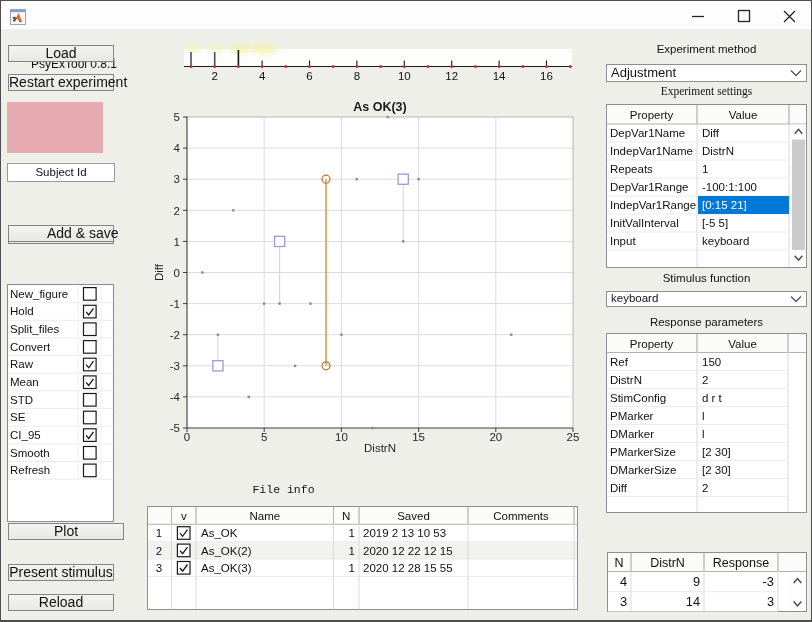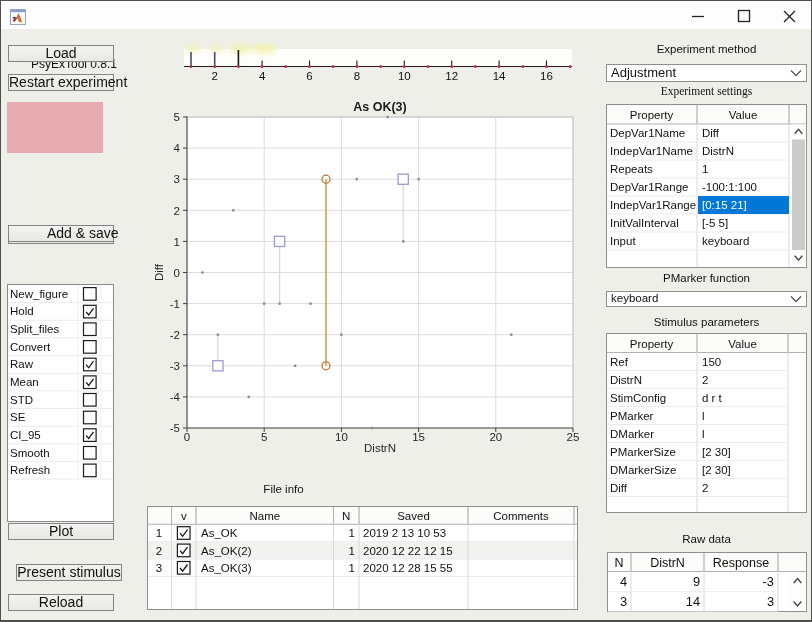--- a/index.html
+++ b/index.html
@@ -29,25 +29,26 @@
   </svg>
   <svg class="abs" style="left:680px;top:0px" width="130" height="29" viewBox="0 0 130 29">
     <line x1="11" y1="15.5" x2="23" y2="15.5" stroke="#222" stroke-width="1.3"></line>
     <rect x="57.5" y="9.5" width="11" height="11" fill="none" stroke="#222" stroke-width="1.3"></rect>
     <line x1="103" y1="10" x2="114" y2="21" stroke="#222" stroke-width="1.3"></line>
     <line x1="114" y1="10" x2="103" y2="21" stroke="#222" stroke-width="1.3"></line>
   </svg>
   <div class="abs btn" style="left:7px;top:44px;width:106px;height:17px;line-height:15px;">Load</div>
   <div class="abs btn" style="left:7px;top:73px;width:106px;height:17px;line-height:15px;">Restart experiment</div>
   <div class="abs" style="left:6px;top:101px;width:96px;height:51px;background:#e8aab1;"></div>
+  <div class="abs white-edit" style="left:6px;top:162px;width:108px;height:19px;line-height:17px;">Subject Id</div>
   <div class="abs btn" style="left:7px;top:194px;width:106px;height:17px;line-height:15px;margin-top:32px;">Save as</div>
   <div class="abs btn" style="left:7px;top:224px;width:106px;height:17px;line-height:15px;padding-left:38px;">Add &amp; save</div>
   <div class="abs btn" style="left:7px;top:254px;width:106px;height:17px;line-height:15px;margin-top:40px;">Graph other</div>
-  <div class="abs btn" style="left:7px;top:522px;width:106px;height:17px;line-height:15px;">Plot</div>
-  <div class="abs btn" style="left:7px;top:563px;width:106px;height:17px;line-height:15px;margin-left:8px;">Present stimulus</div>
+  <div class="abs btn" style="left:7px;top:522px;width:116px;height:17px;line-height:15px;">Plot</div>
+  <div class="abs btn" style="left:7px;top:563px;width:106px;height:17px;line-height:15px;">Present stimulus</div>
   <div class="abs btn" style="left:7px;top:593px;width:106px;height:17px;line-height:15px;">Reload</div>
   <div class="abs" style="left:6px;top:283px;width:107px;height:238px;background:#fff;border:1px solid #8a8a8a;box-sizing:border-box;"></div>
   <svg class="abs" style="left:6px;top:283px" width="107" height="238" viewBox="0 0 107 238">
     <line x1="1" y1="18.65" x2="106" y2="18.65" stroke="#ececec" stroke-width="1"></line>
     <line x1="1" y1="36.30" x2="106" y2="36.30" stroke="#ececec" stroke-width="1"></line>
     <line x1="1" y1="53.95" x2="106" y2="53.95" stroke="#ececec" stroke-width="1"></line>
     <line x1="1" y1="71.60" x2="106" y2="71.60" stroke="#ececec" stroke-width="1"></line>
     <line x1="1" y1="89.25" x2="106" y2="89.25" stroke="#ececec" stroke-width="1"></line>
     <line x1="1" y1="106.90" x2="106" y2="106.90" stroke="#ececec" stroke-width="1"></line>
     <line x1="1" y1="124.55" x2="106" y2="124.55" stroke="#ececec" stroke-width="1"></line>
@@ -206,21 +207,21 @@
     <rect x="214.6" y="87.0" width="2.4" height="2.4" fill="#8c8c8c"></rect>
     <rect x="230.1" y="335.8" width="2.4" height="2.4" fill="#8c8c8c"></rect>
     <rect x="245.5" y="24.8" width="2.4" height="2.4" fill="#8c8c8c"></rect>
     <rect x="261.0" y="149.2" width="2.4" height="2.4" fill="#8c8c8c"></rect>
     <rect x="276.4" y="87.0" width="2.4" height="2.4" fill="#8c8c8c"></rect>
     <rect x="369.0" y="242.5" width="2.4" height="2.4" fill="#8c8c8c"></rect>
     <rect x="71.8" y="269.7" width="10.2" height="10.2" fill="#fff" fill-opacity="0.9" stroke="#9b9bd6" stroke-width="1.3"></rect>
     <rect x="133.5" y="145.3" width="10.2" height="10.2" fill="#fff" fill-opacity="0.9" stroke="#9b9bd6" stroke-width="1.3"></rect>
     <rect x="257.1" y="83.1" width="10.2" height="10.2" fill="#fff" fill-opacity="0.9" stroke="#9b9bd6" stroke-width="1.3"></rect>
   </svg>
-  <div class="abs lbl" style="left:230px;top:482px;width:105px;text-align:center;">File info</div>
+  <div class="abs lbl" style="left:230px;top:482px;width:105px;text-align:center;font-family:Liberation Mono, monospace;">File info</div>
   <svg class="abs" style="left:146px;top:505px" width="431" height="104" viewBox="0 0 431 104">
     <rect x="0.5" y="0.5" width="430" height="103" fill="#fff" stroke="#8f8f8f"></rect>
     <rect x="1" y="1" width="429" height="17.3" fill="#fbfbfa"></rect>
     <rect x="1" y="35.70" width="429" height="17.40" fill="#f2f2f0"></rect>
     <line x1="1" y1="18.30" x2="430" y2="18.30" stroke="#b2b2b2"></line>
     <line x1="1" y1="35.70" x2="430" y2="35.70" stroke="#ececec"></line>
     <line x1="1" y1="53.10" x2="430" y2="53.10" stroke="#ececec"></line>
     <line x1="1" y1="70.50" x2="430" y2="70.50" stroke="#ececec"></line>
     <line x1="24.5" y1="1" x2="24.5" y2="103" stroke="#d9d9d9"></line>
     <line x1="24.5" y1="1" x2="24.5" y2="18.30" stroke="#b2b2b2"></line>
@@ -253,23 +254,22 @@
     <text x="216.0" y="48.7" font-size="11.5" fill="#111" text-anchor="start">2020 12 22 12 15</text>
     <text x="12.0" y="66.1" font-size="11.5" fill="#111" text-anchor="middle">3</text>
     <rect x="30.4" y="55.5" width="12.6" height="12.6" fill="#fff" stroke="#1a1a1a" stroke-width="1.2"></rect>
     <path d="M33.0 62.0 L35.6 65.1 L40.5 58.5" fill="none" stroke="#1a1a1a" stroke-width="1.3"></path>
     <text x="54.0" y="66.1" font-size="11.5" fill="#111" text-anchor="start">As_OK(3)</text>
     <text x="208.0" y="66.1" font-size="11.5" fill="#111" text-anchor="end">1</text>
     <text x="216.0" y="66.1" font-size="11.5" fill="#111" text-anchor="start">2020 12 28 15 55</text>
   </svg>
   <div class="abs lbl ctr" style="left:605px;top:42px;width:201px;">Experiment method</div>
   <div class="abs lbl ctr" style="left:605px;top:84px;width:201px;font-family:Liberation Serif, serif;">Experiment settings</div>
-  <div class="abs lbl ctr" style="left:605px;top:271px;width:201px;">PMarker function</div>
-  <div class="abs lbl ctr" style="left:605px;top:315px;width:201px;">Stimulus parameters</div>
-  <div class="abs lbl ctr" style="left:605px;top:532px;width:201px;">Raw data</div>
+  <div class="abs lbl ctr" style="left:605px;top:271px;width:201px;">Stimulus function</div>
+  <div class="abs lbl ctr" style="left:605px;top:315px;width:201px;">Response parameters</div>
   <div class="abs" style="left:605px;top:63px;width:201px;height:18px;box-sizing:border-box;background:#fff;border:1px solid #8f8f8f;"></div>
   <div class="abs" style="left:610px;top:63px;height:18px;line-height:17px;font-size:13px;color:#111;">Adjustment</div>
   <svg class="abs" style="left:784px;top:63px" width="22" height="18" viewBox="0 0 22 18">
       <path d="M6 6.5 L11 11.5 L16 6.5" fill="none" stroke="#555" stroke-width="1.3"></path>
     </svg>
   <div class="abs" style="left:605px;top:290px;width:201px;height:16px;box-sizing:border-box;background:#fff;border:1px solid #8f8f8f;"></div>
   <div class="abs" style="left:610px;top:290px;height:16px;line-height:15px;font-size:11.5px;color:#111;">keyboard</div>
   <svg class="abs" style="left:784px;top:290px" width="22" height="16" viewBox="0 0 22 16">
       <path d="M6 5.5 L11 10.5 L16 5.5" fill="none" stroke="#555" stroke-width="1.3"></path>
     </svg>

